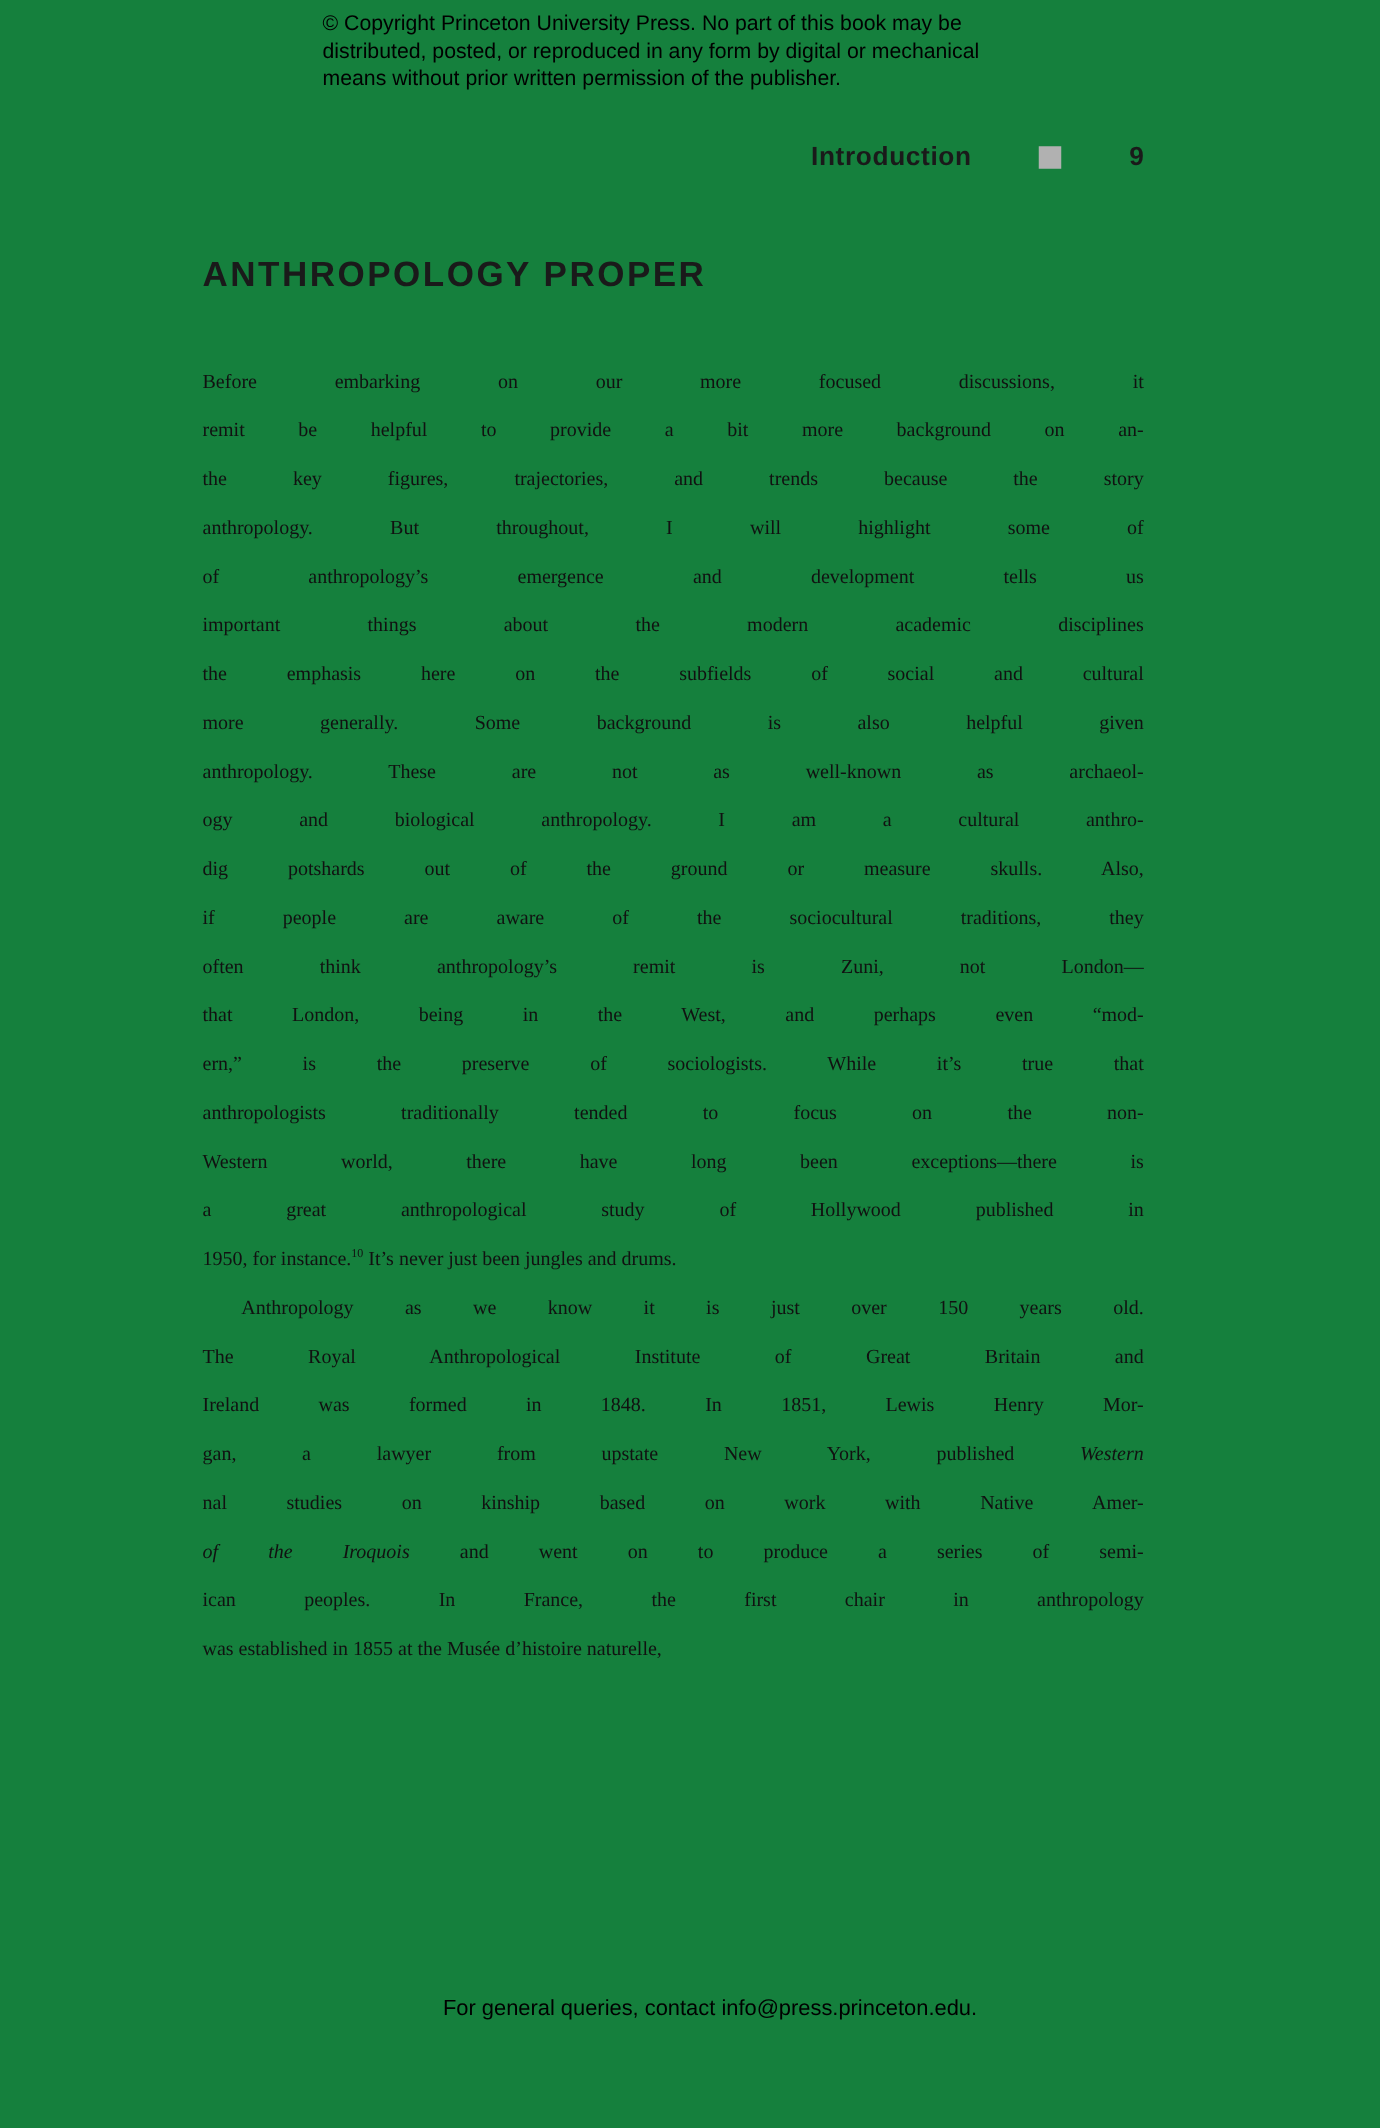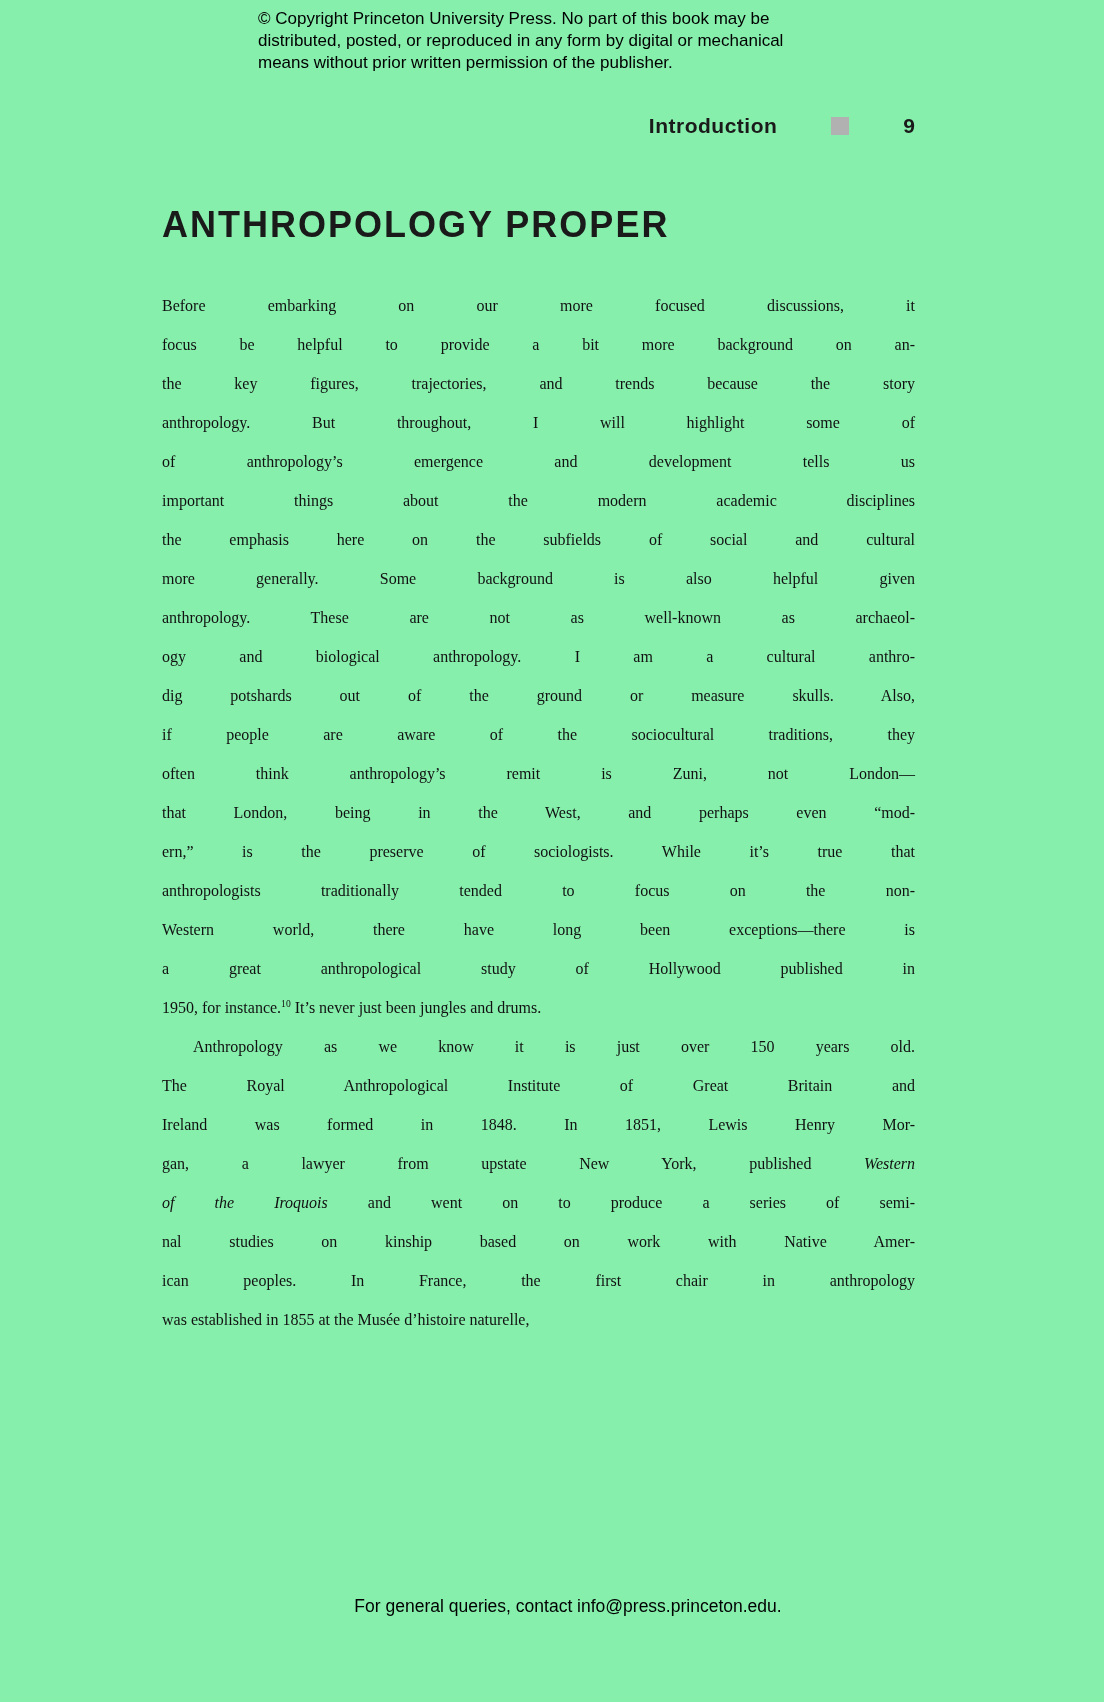--- a/index.html
+++ b/index.html
@@ -1,20 +1,20 @@
 <!DOCTYPE html>
 <html><head>
 <meta charset="utf-8">
 <style>
   html, body { margin: 0; padding: 0; background: #ffffff; }
   .page {
     position: relative;
     width: 1104px;
     height: 1702px;
-    background: #86efac;
+    background: #15803d;
     overflow: hidden;
   }
   .copyright {
     position: absolute;
     left: 258px;
     top: 8px;
     font-family: "Liberation Sans", sans-serif;
     font-size: 17px;
     line-height: 22px;
     color: #000000;
@@ -46,21 +46,21 @@
     font-weight: bold;
     font-size: 21px;
     margin-left: 32px;
   }
   .section-heading {
     position: absolute;
     left: 162px;
     top: 204px;
     margin: 0;
     font-family: "Liberation Sans", sans-serif;
-    font-size: 36px;
+    font-size: 28px;
     font-weight: bold;
     letter-spacing: 2px;
     color: #1a1a1a;
   }
   .body-text {
     position: absolute;
     left: 162px;
     top: 286px;
     width: 753px;
     font-family: "Liberation Serif", serif;
@@ -103,21 +103,21 @@
     <span class="rh-title">Introduction</span>
     <span class="rh-square" style="background: rgb(177, 177, 177);"></span>
     <span class="rh-page">9</span>
   </div>
 
   <h1 class="section-heading">ANTHROPOLOGY PROPER</h1>
 
   <div class="body-text">
     <div class="paragraph">
         <div class="line"><span>Before embarking on our more focused discussions, it</span></div>
-        <div class="line"><span>focus be helpful to provide a bit more background on an-</span></div>
+        <div class="line"><span>remit be helpful to provide a bit more background on an-</span></div>
         <div class="line"><span>the key figures, trajectories, and trends because the story</span></div>
         <div class="line"><span>anthropology. But throughout, I will highlight some of</span></div>
         <div class="line"><span>of anthropology’s emergence and development tells us</span></div>
         <div class="line"><span>important things about the modern academic disciplines</span></div>
         <div class="line"><span>the emphasis here on the subfields of social and cultural</span></div>
         <div class="line"><span>more generally. Some background is also helpful given</span></div>
         <div class="line"><span>anthropology. These are not as well-known as archaeol-</span></div>
         <div class="line"><span>ogy and biological anthropology. I am a cultural anthro-</span></div>
         <div class="line"><span>dig potshards out of the ground or measure skulls. Also,</span></div>
         <div class="line"><span>if people are aware of the sociocultural traditions, they</span></div>
@@ -127,22 +127,22 @@
         <div class="line"><span>anthropologists traditionally tended to focus on the non-</span></div>
         <div class="line"><span>Western world, there have long been exceptions—there is</span></div>
         <div class="line"><span>a great anthropological study of Hollywood published in</span></div>
         <div class="line last"><span>1950, for instance.</span><sup>10</sup><span> It’s never just been jungles and drums.</span></div>
       </div>
     <div class="paragraph">
         <div class="line indent"><span>Anthropology as we know it is just over 150 years old.</span></div>
         <div class="line"><span>The Royal Anthropological Institute of Great Britain and</span></div>
         <div class="line"><span>Ireland was formed in 1848. In 1851, Lewis Henry Mor-</span></div>
         <div class="line"><span>gan, a lawyer from upstate New York, published </span><span class="italic">Western</span></div>
+        <div class="line"><span>nal studies on kinship based on work with Native Amer-</span></div>
         <div class="line"><span class="italic">of the Iroquois</span><span> and went on to produce a series of semi-</span></div>
-        <div class="line"><span>nal studies on kinship based on work with Native Amer-</span></div>
         <div class="line"><span>ican peoples. In France, the first chair in anthropology</span></div>
         <div class="line last"><span>was established in 1855 at the Musée d’histoire naturelle,</span></div>
       </div>
   </div>
 
   <div class="page-footer">For general queries, contact info@press.princeton.edu.</div>
 
 </div>
 
 </body></html>

